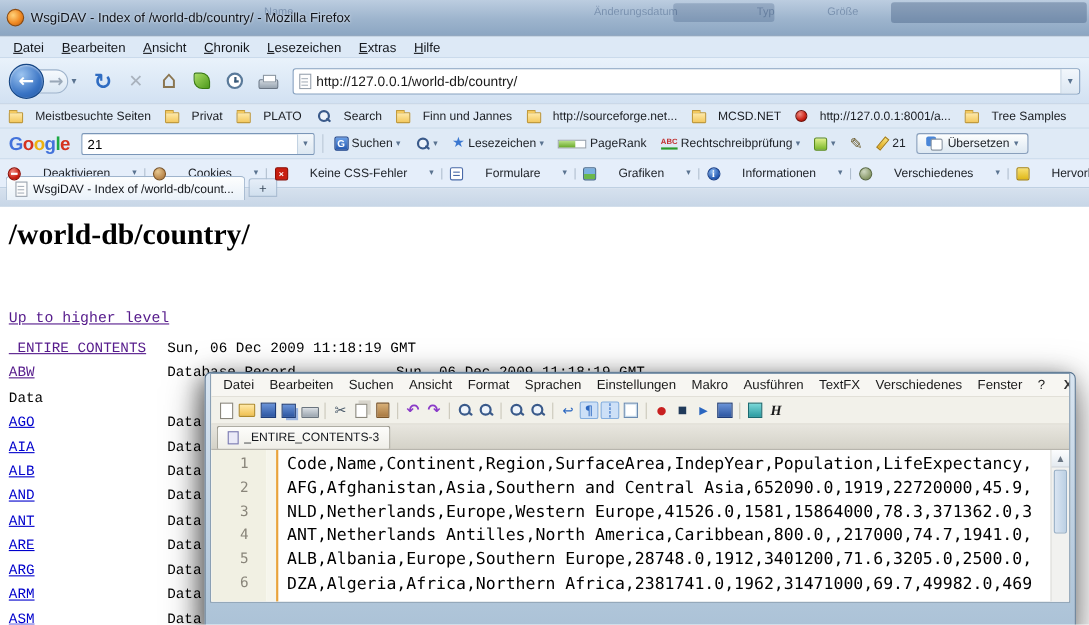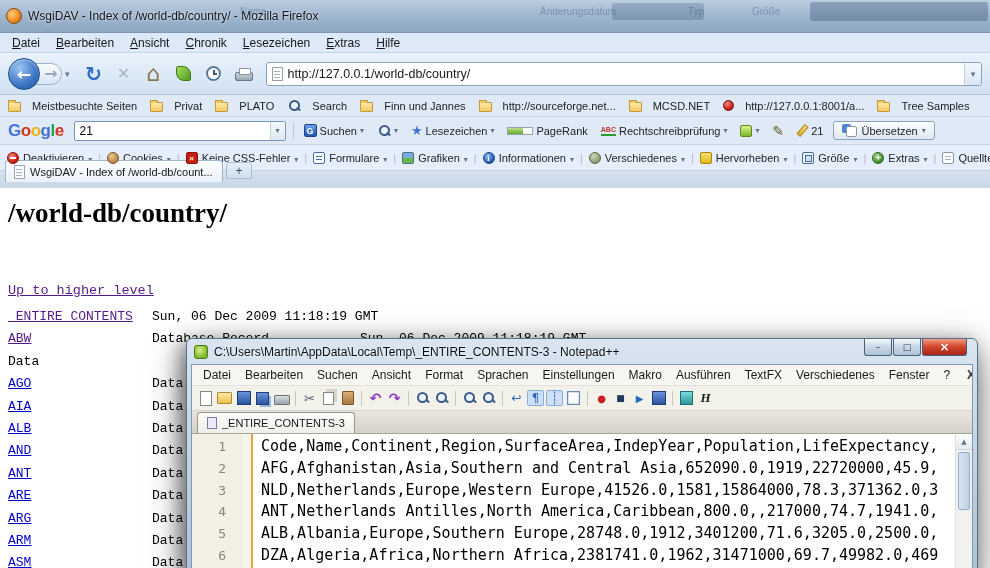--- a/index.html
+++ b/index.html
@@ -69,21 +69,21 @@
   .ic-autofill{width:12px;height:12px;background:linear-gradient(#dff08a,#7ab82a);border:1px solid #5a8a1a;border-radius:2px}
   .ic-pencil{color:#6a5a2a;font-size:14px;font-family:"DejaVu Sans",sans-serif}
   .ic-marker{width:5px;height:13px;background:linear-gradient(#f8e070,#e0a818);border:1px solid #a87c0e;transform:rotate(40deg);display:inline-block;margin:0 3px}
   .g-translate{display:flex;align-items:center;gap:4px;border:1px solid #8aa0bc;border-radius:3px;background:linear-gradient(#fdfefe,#dde8f2);padding:2px 8px}
   .ic-translate{width:15px;height:13px;position:relative;display:inline-block}
   .ic-translate::before{content:"";position:absolute;left:0;top:0;width:9px;height:9px;background:#4a86d8;border-radius:2px}
   .ic-translate::after{content:"";position:absolute;right:0;bottom:0;width:9px;height:9px;background:#fff;border:1px solid #8a96a4;border-radius:2px}
 
   
   .ff-webdev{height:26px;background:#e5eefa;border-bottom:1px solid #bfd0e2;display:flex;align-items:center;padding:0 7px;gap:6px;font-size:11px;color:#20242a;overflow:hidden;white-space:nowrap}
-  .wd-item{display:flex;align-items:flex-end;gap:4px}
+  .wd-item{display:flex;align-items:flex-start;gap:20px}
   .wd-sep{color:#aebccc;font-size:11px}
   .wd-ic{width:12px;height:12px;display:inline-block;border-radius:2px;position:relative;flex:0 0 auto}
   .wd-disable{border-radius:50%;background:radial-gradient(circle at 35% 30%,#f08a80,#c81e10 65%);border:1px solid #8a1008}
   .wd-disable::before{content:"";position:absolute;left:2px;top:4px;width:6px;height:2px;background:#fff}
   .wd-cookie{border-radius:50%;background:radial-gradient(circle at 35% 30%,#e8c890,#b8854a 70%);border:1px solid #7a5428}
   .wd-css{background:#c81e10;border:1px solid #8a1008;color:#fff;font-size:8px;text-align:center;line-height:11px}
   .wd-css::before{content:"×";font-weight:bold}
   .wd-form{background:#fff;border:1px solid #4a6aa8}
   .wd-form::before{content:"";position:absolute;left:2px;top:3px;width:6px;height:1px;background:#4a6aa8;box-shadow:0 3px 0 #4a6aa8}
   .wd-img{background:linear-gradient(#7ab0e0 55%,#6ab84a 55%);border:1px solid #4a6a8a}
@@ -390,29 +390,20 @@
         <div class="idx-row"><a class="idx-name">AND</a><span class="idx-type">Data</span><span class="idx-date"></span></div>
         <div class="idx-row"><a class="idx-name">ANT</a><span class="idx-type">Data</span><span class="idx-date"></span></div>
         <div class="idx-row"><a class="idx-name">ARE</a><span class="idx-type">Data</span><span class="idx-date"></span></div>
         <div class="idx-row"><a class="idx-name">ARG</a><span class="idx-type">Data</span><span class="idx-date"></span></div>
         <div class="idx-row"><a class="idx-name">ARM</a><span class="idx-type">Data</span><span class="idx-date"></span></div>
         <div class="idx-row"><a class="idx-name">ASM</a><span class="idx-type">Data</span><span class="idx-date"></span></div>
       </div>
   </div>
 
   <div class="npp">
-    <div class="npp-title">
-      <span class="npp-app-icon"></span>
-      <span class="npp-title-text">C:\Users\Martin\AppData\Local\Temp\_ENTIRE_CONTENTS-3 - Notepad++</span>
-      <span class="npp-caps">
-        <span class="cap">–</span>
-        <span class="cap">□</span>
-        <span class="cap close">×</span>
-      </span>
-    </div>
     <div class="npp-body">
       <div class="npp-menubar">
           <span class="npp-menu-item">Datei</span>
           <span class="npp-menu-item">Bearbeiten</span>
           <span class="npp-menu-item">Suchen</span>
           <span class="npp-menu-item">Ansicht</span>
           <span class="npp-menu-item">Format</span>
           <span class="npp-menu-item">Sprachen</span>
           <span class="npp-menu-item">Einstellungen</span>
           <span class="npp-menu-item">Makro</span>

